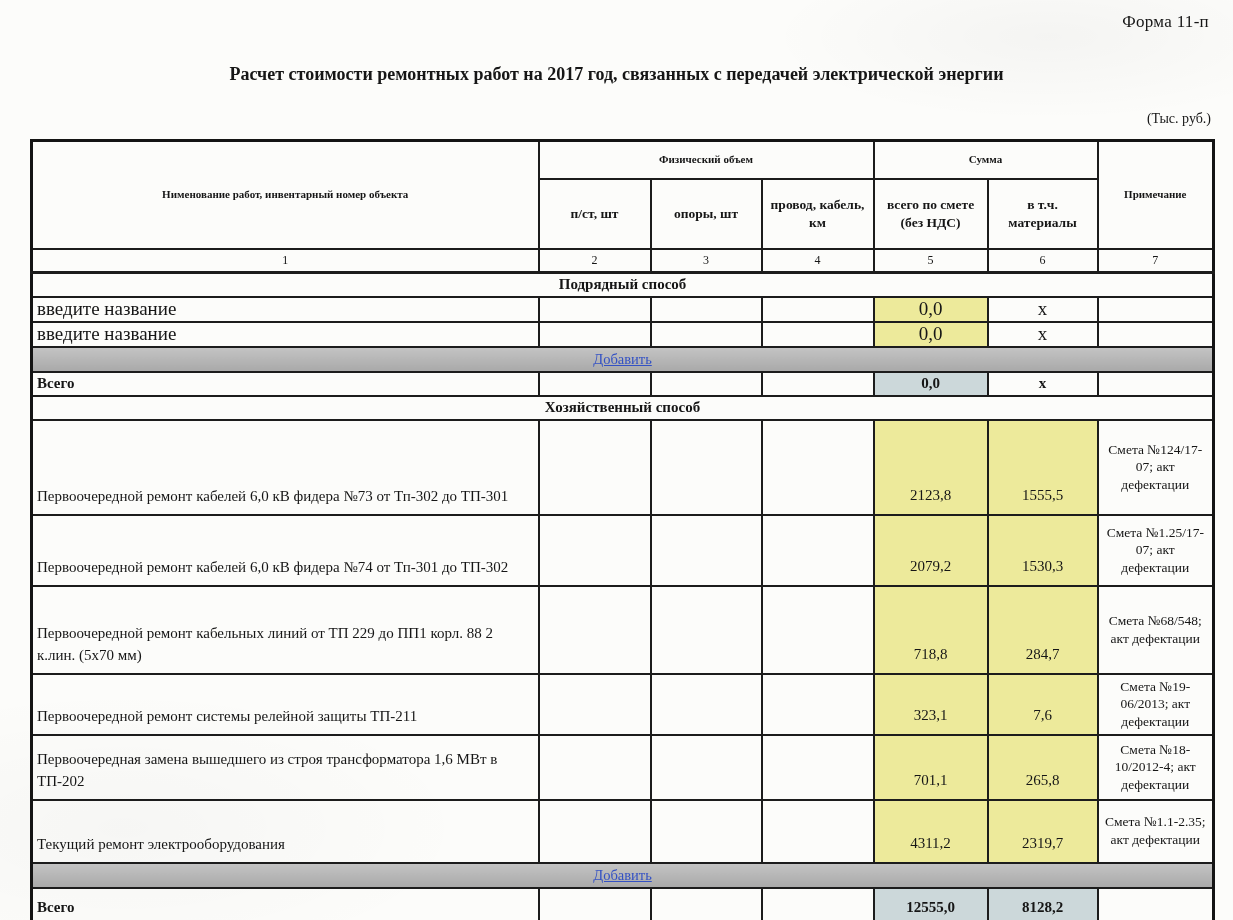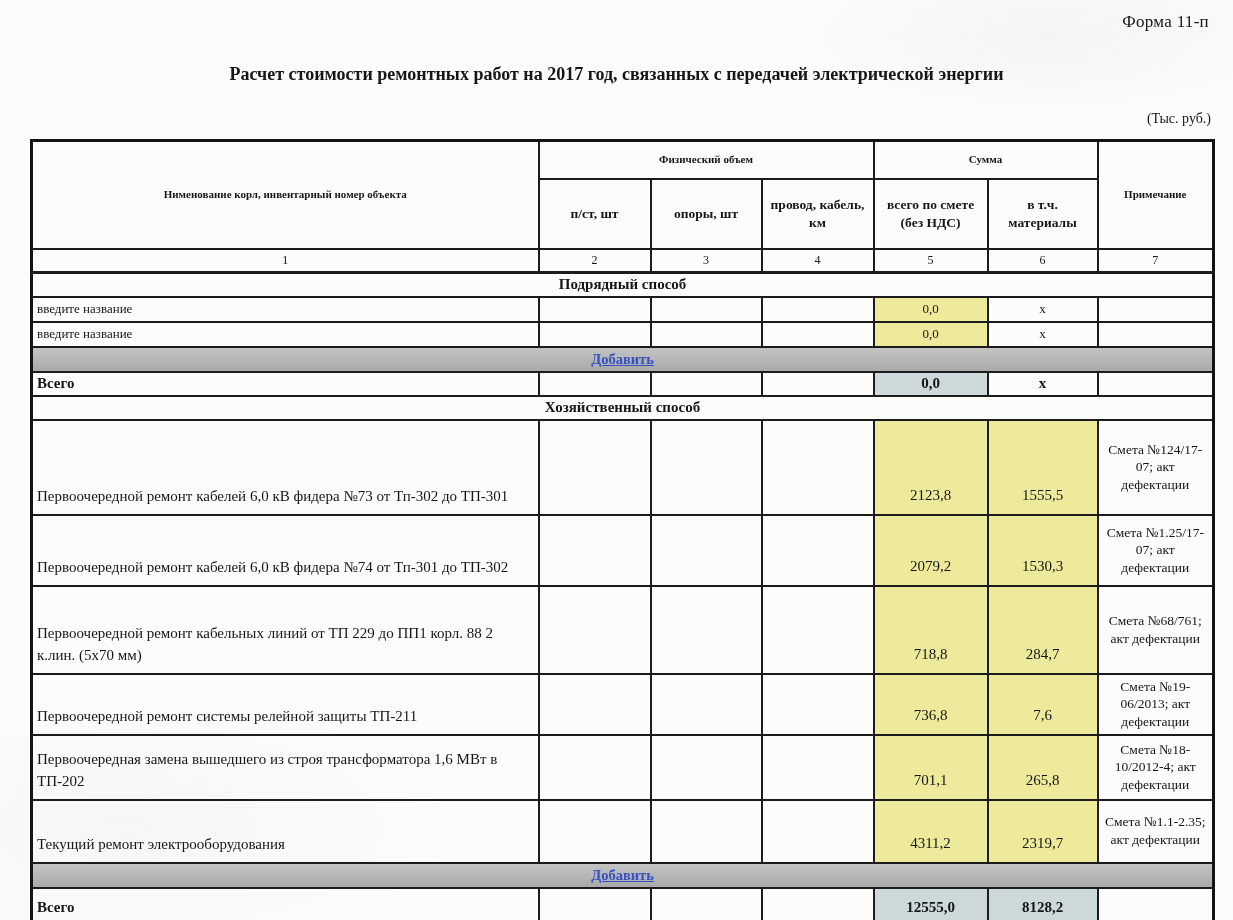--- a/index.html
+++ b/index.html
@@ -39,31 +39,31 @@
   th{vertical-align:middle;text-align:center;font-weight:bold;}
   .hdr-main{font-size:11px;line-height:1.35;}
   .hdr-sub{font-size:13.5px;line-height:1.3;}
   .nums td{
     font-size:12px;text-align:center;padding:0;height:21px;
     border-bottom-width:3px;
   }
   .section td{
     font-weight:bold;font-size:15px;text-align:center;height:22px;
   }
-  .entry td{height:23px;font-size:13px;vertical-align:middle;}
+  .entry td{height:23px;font-size:19px;vertical-align:middle;}
   .entry .name-cell{text-align:left;padding-left:4px;}
   .val{text-align:center;}
   .yellow{background:#edea9b;}
   .bluegray{background:#ccd8da;}
   .addrow td{
     height:23px;text-align:center;vertical-align:middle;
     background:linear-gradient(#c3c3c3,#a9a9a9);
   }
   .add-link{
-    color:#3351c4;text-decoration:underline;font-size:14.5px;cursor:pointer;font-weight:bold;
+    color:#3351c4;text-decoration:underline;font-size:14.5px;cursor:pointer;
   }
   .totalrow td{font-weight:bold;font-size:15px;vertical-align:middle;}
   .totalrow .label-cell{text-align:left;padding-left:4px;margin-top:26px;}
   .datarow .name-cell{
     vertical-align:bottom;text-align:left;
     padding:2px 5px 6px 4px;font-size:15px;line-height:1.45;
   }
   .datarow .num-cell{
     vertical-align:bottom;text-align:center;
     padding-bottom:10px;font-size:15px;
@@ -88,21 +88,21 @@
       <col style="width:112px">
       <col style="width:111px">
     <col style="width:112px">
       <col style="width:114px">
       <col style="width:110px">
     <col style="width:116px">
   </colgroup>
 
   <tbody>
       <tr style="height:38px">
-    <th rowspan="2" class="hdr-main">Нименование корл, инвентарный номер объекта</th>
+    <th rowspan="2" class="hdr-main">Нименование работ, инвентарный номер объекта</th>
     <th colspan="3" class="hdr-main">Физический объем</th>
     <th colspan="2" class="hdr-main">Сумма</th>
     <th rowspan="2" class="hdr-main">Примечание</th>
   </tr>
   <tr style="height:70px">
     <th class="hdr-sub">п/ст, шт</th>
     <th class="hdr-sub">опоры, шт</th>
     <th class="hdr-sub">провод, кабель, км</th>
     <th class="hdr-sub">всего по смете (без НДС)</th>
     <th class="hdr-sub">в т.ч. материалы</th>
@@ -175,28 +175,28 @@
     <td class="num-cell yellow">1530,3</td>
     <td class="note-cell">Смета №1.25/17-07; акт дефектации</td>
   </tr>
   <tr class="datarow" style="height:88px">
     <td class="name-cell">Первоочередной ремонт кабельных линий от ТП 229 до ПП1 корл. 88 2 к.лин. (5х70 мм)</td>
     <td></td>
     <td></td>
     <td></td>
     <td class="num-cell yellow">718,8</td>
     <td class="num-cell yellow">284,7</td>
-    <td class="note-cell">Смета №68/761; акт дефектации</td>
+    <td class="note-cell">Смета №68/548; акт дефектации</td>
   </tr>
   <tr class="datarow" style="height:61px">
     <td class="name-cell">Первоочередной ремонт системы релейной защиты ТП-211</td>
     <td></td>
     <td></td>
     <td></td>
-    <td class="num-cell yellow">736,8</td>
+    <td class="num-cell yellow">323,1</td>
     <td class="num-cell yellow">7,6</td>
     <td class="note-cell">Смета №19-06/2013; акт дефектации</td>
   </tr>
   <tr class="datarow" style="height:65px">
     <td class="name-cell">Первоочередная замена вышедшего из строя трансформатора 1,6 МВт в ТП-202</td>
     <td></td>
     <td></td>
     <td></td>
     <td class="num-cell yellow">701,1</td>
     <td class="num-cell yellow">265,8</td>

